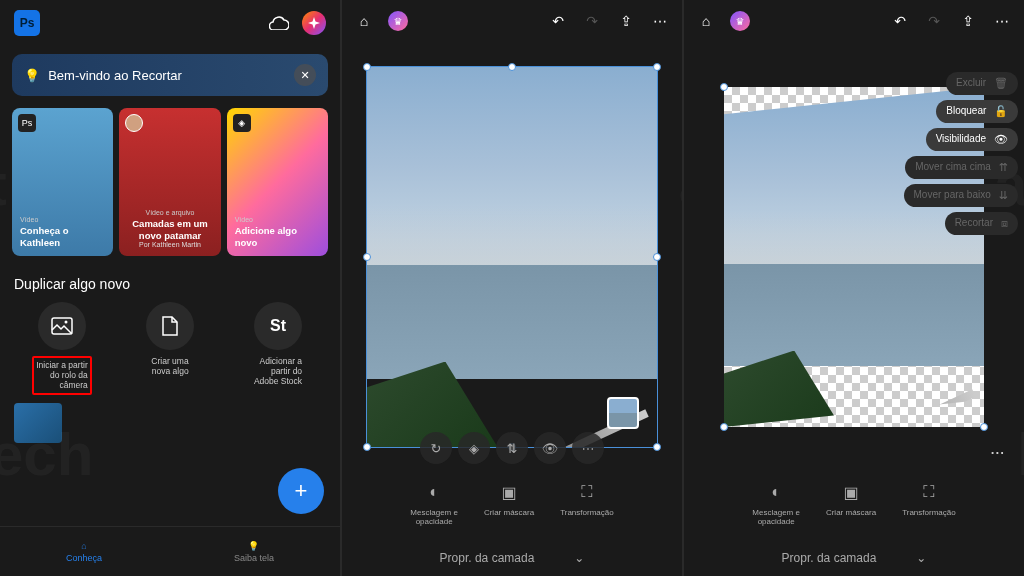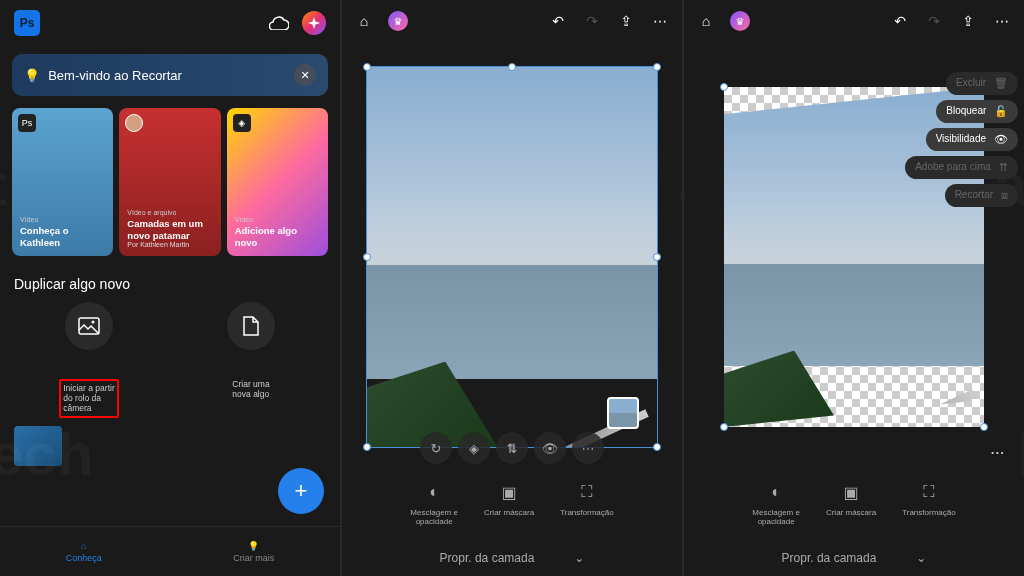--- a/index.html
+++ b/index.html
@@ -103,21 +103,21 @@
       height: 148px;
       border-radius: 8px;
       overflow: hidden;
       position: relative;
       padding: 8px;
       display: flex;
       flex-direction: column;
       justify-content: flex-end;
     }
     .card1 { background: linear-gradient(180deg, #5ba3d0, #3d7aa8); }
-    .card2 { background: linear-gradient(180deg, #c73030, #8b2020); }
+    .card2 { background: linear-gradient(180deg, #c73030, #8b2020); text-align: center; }
     .card3 { background: linear-gradient(135deg, #ffd700, #ff6b9d, #9d4edd); }
     .card-badge {
       position: absolute;
       top: 6px;
       left: 6px;
       width: 18px;
       height: 18px;
       background: #222;
       border-radius: 4px;
       display: flex;
@@ -171,24 +171,23 @@
       height: 48px;
       border-radius: 50%;
       background: #2a2a2a;
       display: flex;
       align-items: center;
       justify-content: center;
       font-size: 18px;
     }
     .new-opt-label {
       font-size: 8.5px;
-      text-align: left;
+      text-align: right;
       color: #ccc;
       line-height: 1.2;
-      margin-top: 23px;
     }
     .highlighted {
       border: 2px solid #ff0000;
       padding: 2px;
       border-radius: 2px;
     }
     .fab {
       position: absolute;
       right: 16px;
       bottom: 62px;
@@ -483,38 +482,44 @@
     <div class="new-opt">
       <div class="new-opt-icon">
         <svg width="16" height="20" viewBox="0 0 16 20">
             <path d="M1 1h9l5 5v13H1z" fill="none" stroke="#fff" stroke-width="1.5"></path>
             <path d="M10 1v5h5" fill="none" stroke="#fff" stroke-width="1.5"></path>
           </svg>
       </div>
       <div class="new-opt-label" style="white-space:pre-line">Criar uma
 nova algo</div>
     </div>
+    <div class="new-opt">
+      <div class="new-opt-icon" style="font-weight:bold;font-size:16px">St</div>
+      <div class="new-opt-label" style="white-space:pre-line">Adicionar a
+partir do
+Adobe Stock</div>
+    </div>
   </div>
 
   <div class="files-preview">
     <div class="file-thumb"></div>
   </div>
 
   <div class="fab">
     <span>+</span>
   </div>
 
   <div class="bottom-nav">
     <div class="nav-item active">
       <span>⌂</span>
       <span>Conheça</span>
     </div>
     <div class="nav-item">
       <span>💡</span>
-      <span>Criar mais</span>
+      <span>Saiba tela</span>
     </div>
   </div>
 </div>
 
 <div class="panel">
   <div class="watermark" style="top:150px;right:-30px">a</div>
 
   <div class="edit-header">
     <div class="edit-header-left">
       <div class="hdr-icon">⌂</div>
@@ -627,22 +632,26 @@
       </div>
       <div class="ctx-item">
         <span>Bloquear</span>
         <span class="ctx-icon">🔓</span>
       </div>
       <div class="ctx-item">
         <span>Visibilidade</span>
         <span class="ctx-icon">👁</span>
       </div>
       <div class="ctx-item disabled">
-        <span>Adobe para cima</span>
+        <span>Mover cima cima</span>
         <span class="ctx-icon">⇈</span>
+      </div>
+      <div class="ctx-item disabled">
+        <span>Mover para baixo</span>
+        <span class="ctx-icon">⇊</span>
       </div>
       <div class="ctx-item disabled">
         <span>Recortar</span>
         <span class="ctx-icon">⧈</span>
       </div>
     </div>
 
     <div class="more-dots">⋮</div>
   </div>
 

